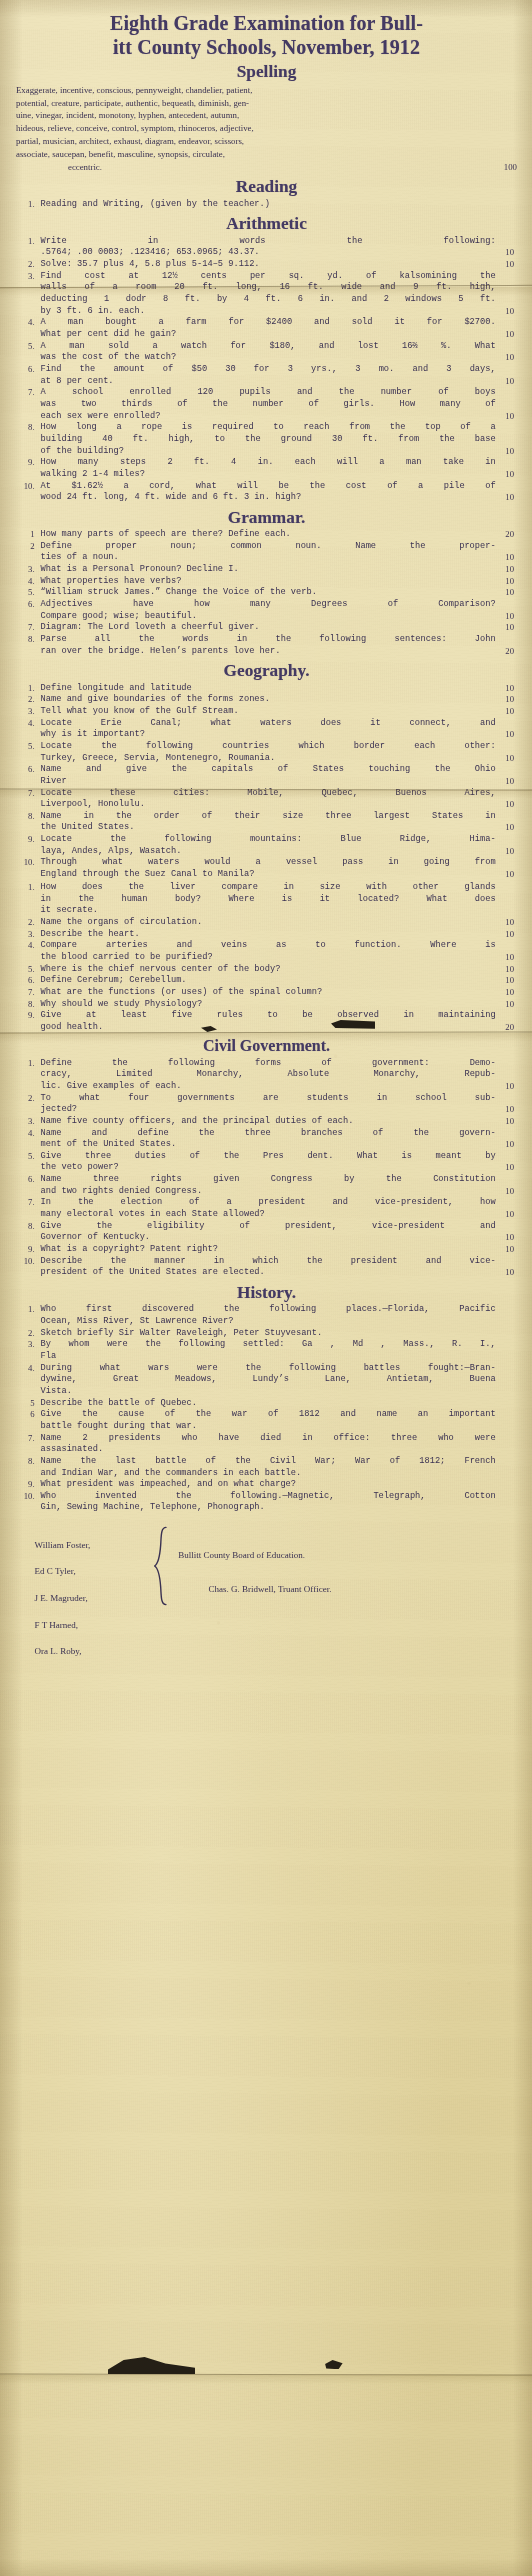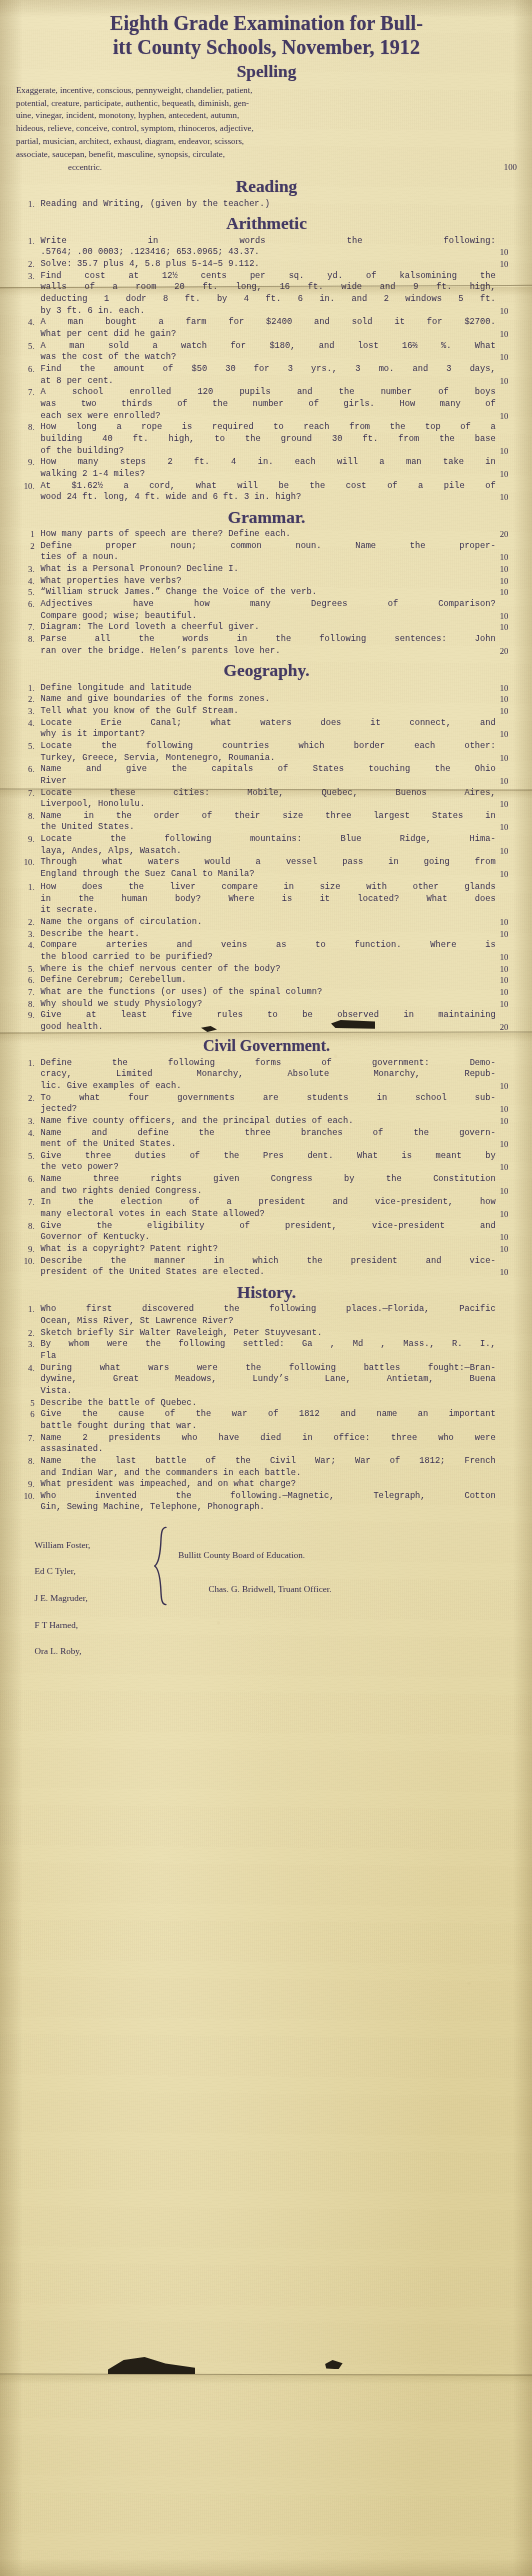--- a/index.html
+++ b/index.html
@@ -132,21 +132,21 @@
     hyphens: none;
     font-family: Liberation Mono, monospace;
   }
   .qtext .ln { display: block; }
   .qtext .ln.j {
     text-align: justify;
     text-align-last: justify;
   }
   .qpts {
     flex: 0 0 20px;
-    text-align: left;
+    text-align: center;
     white-space: nowrap;
     padding-left: 4px;
     font-family: Liberation Serif, serif;
   }
   .qpts.v-last { align-self: flex-end; }
 
   
   .sig-wrap {
     display: flex;
     align-items: stretch;

